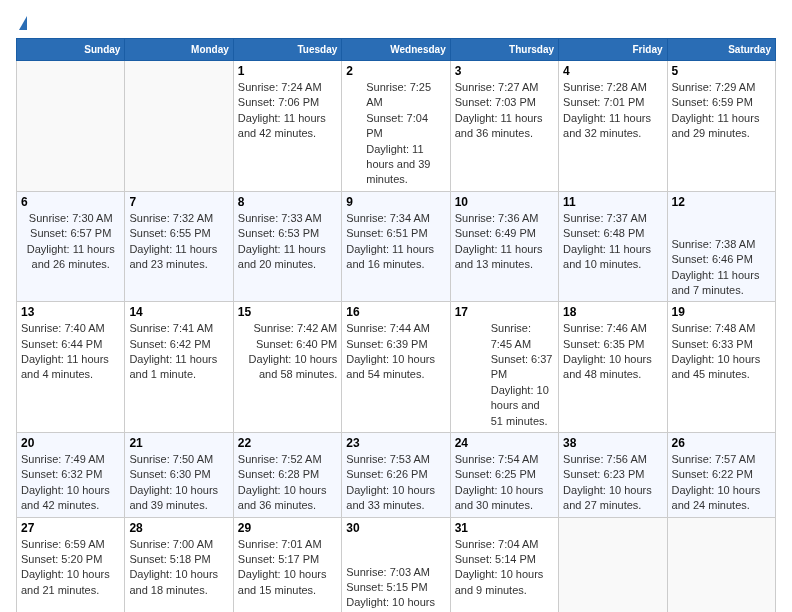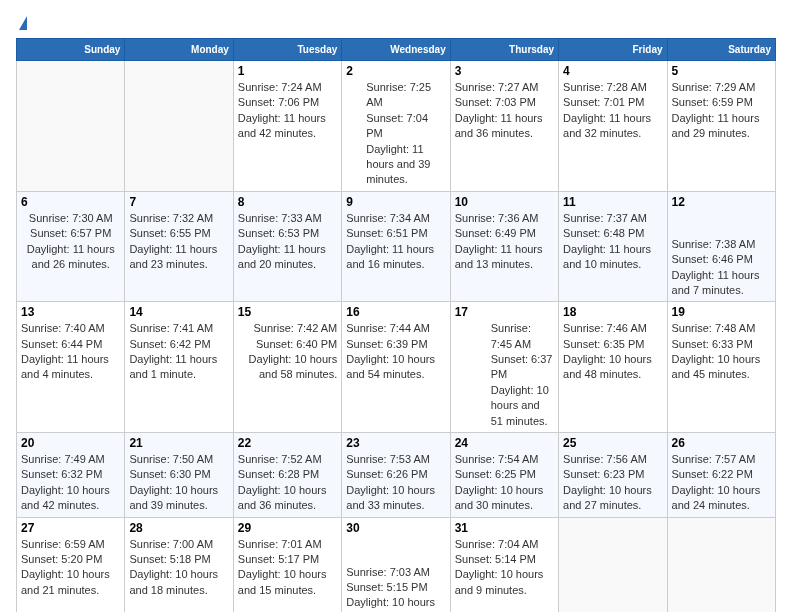--- a/index.html
+++ b/index.html
@@ -253,21 +253,21 @@
 Sunset: 6:26 PM
 Daylight: 10 hours and 33 minutes.</div>
         </td>
         <td>
           <span class="day-number">24</span>
           <div class="day-info" style="white-space: pre-line;">Sunrise: 7:54 AM
 Sunset: 6:25 PM
 Daylight: 10 hours and 30 minutes.</div>
         </td>
         <td>
-          <span class="day-number">25</span>
+          <span class="day-number">38</span>
           <div class="day-info" style="white-space: pre-line;">Sunrise: 7:56 AM
 Sunset: 6:23 PM
 Daylight: 10 hours and 27 minutes.</div>
         </td>
         <td>
           <span class="day-number">26</span>
           <div class="day-info" style="white-space: pre-line;">Sunrise: 7:57 AM
 Sunset: 6:22 PM
 Daylight: 10 hours and 24 minutes.</div>
         </td>

